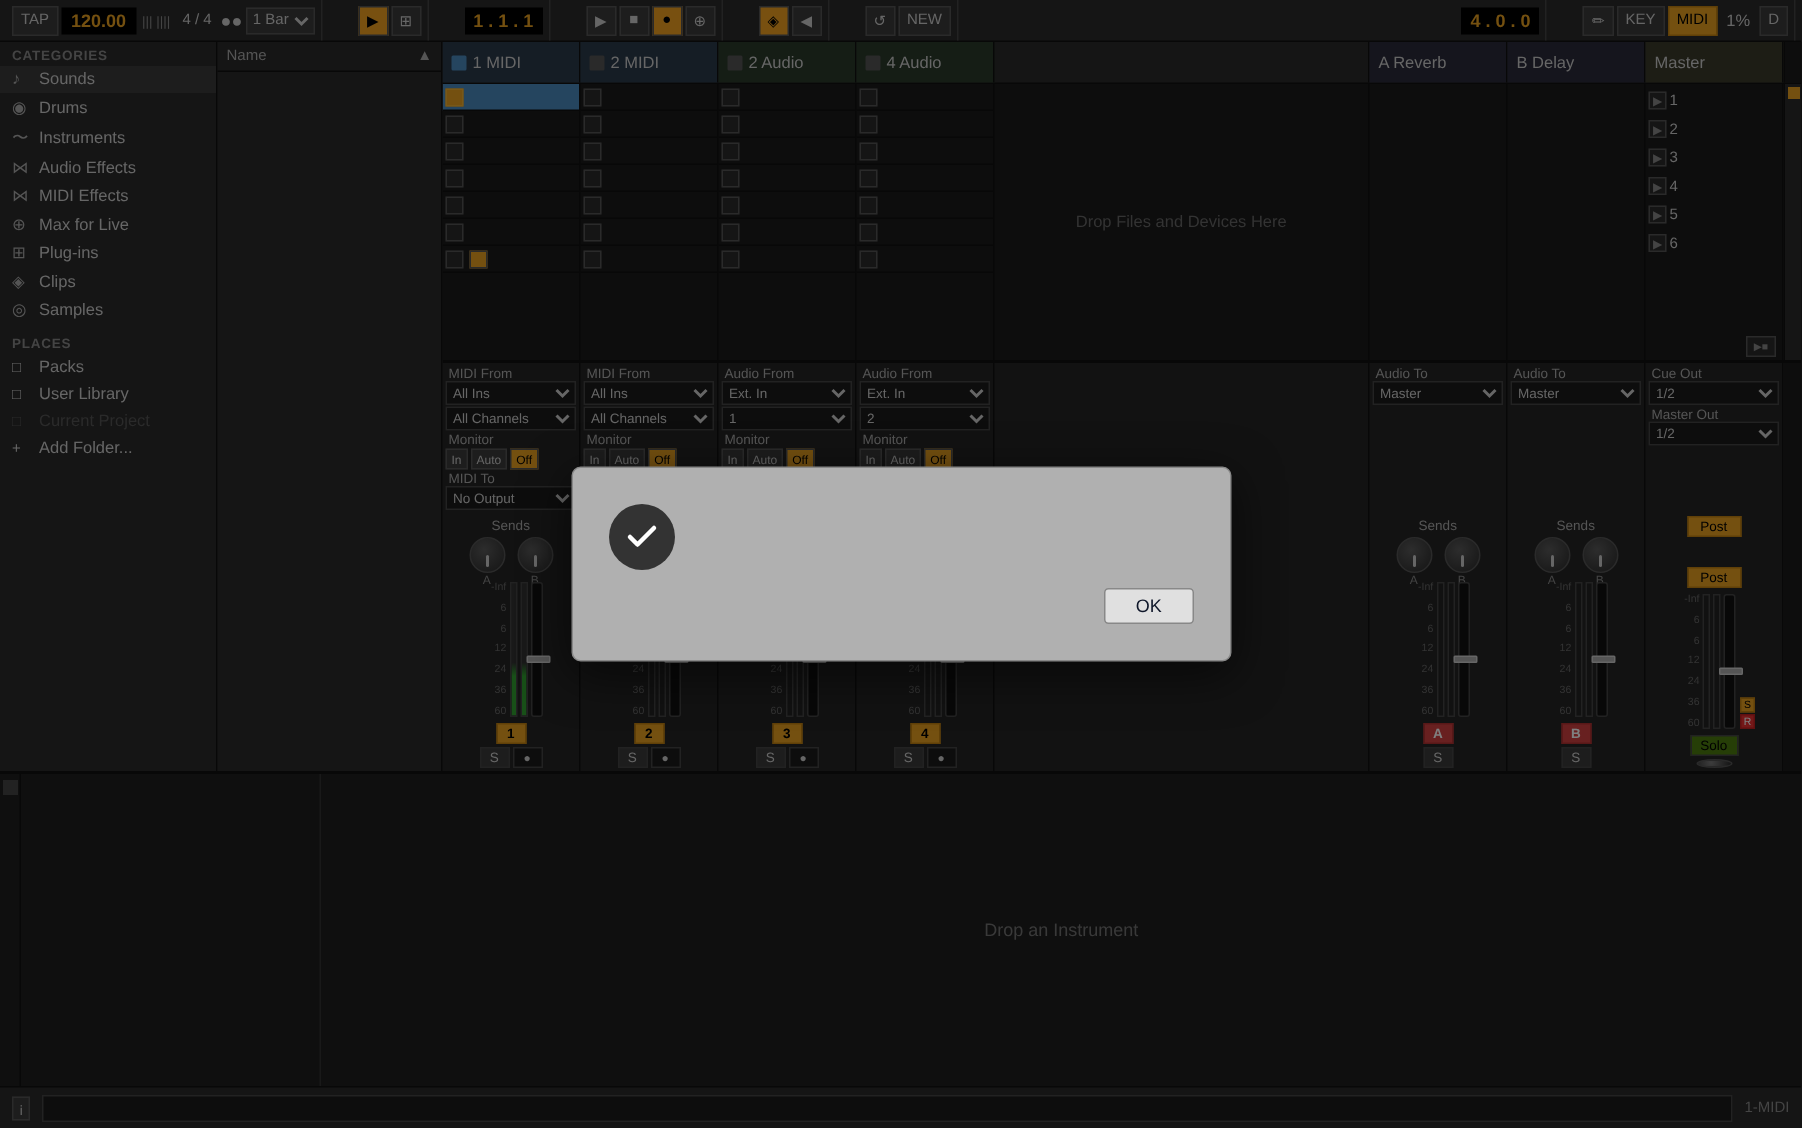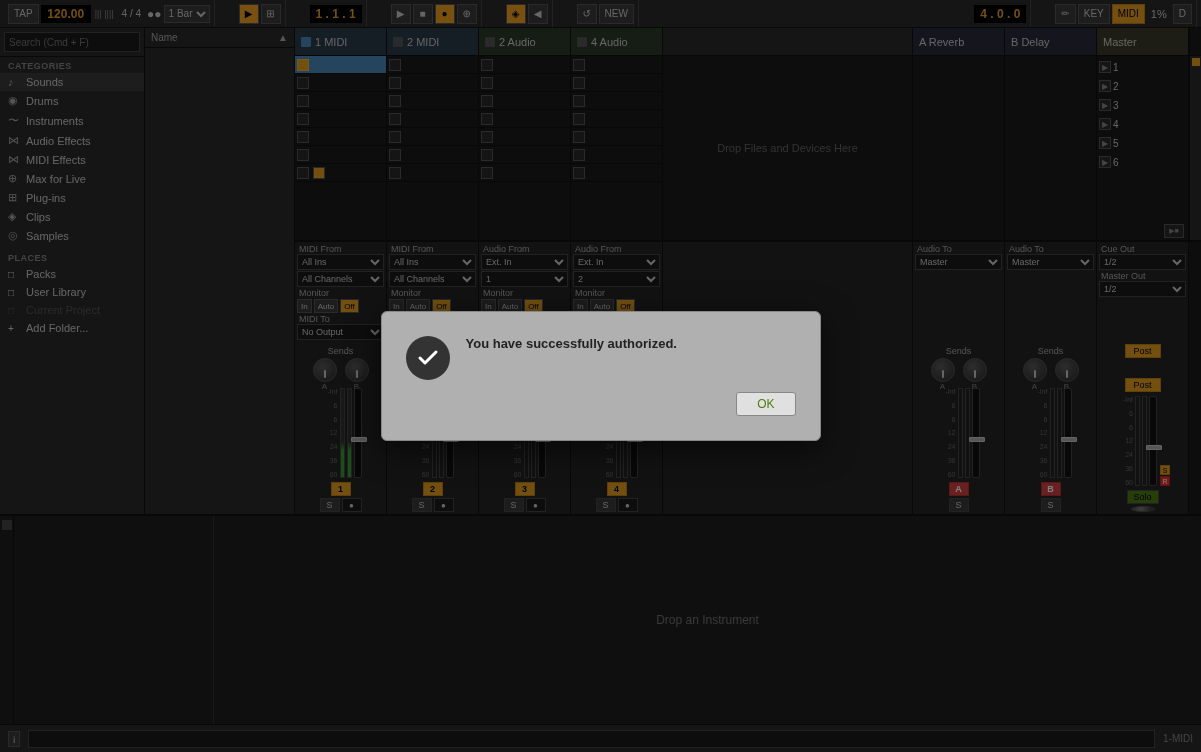--- a/index.html
+++ b/index.html
@@ -339,21 +339,21 @@
     .modal-footer {
       display: flex;
       justify-content: flex-end;
     }
     .modal-ok-btn {
       background: #e0e0e0;
       border: 1px solid #888;
       border-radius: 3px;
       padding: 4px 20px;
       font-size: 12px;
-      color: #4d7c0f;
+      color: #0f172a;
       cursor: pointer;
     }
 
     .session-view {
       flex: 1;
       display: flex;
       flex-direction: column;
       overflow: hidden;
     }
     .vert-fader {
@@ -459,23 +459,20 @@
     <button class="toolbar-btn">KEY</button>
     <button class="toolbar-btn orange-btn">MIDI</button>
     <span style="color:#ccc;padding:0 4px">1%</span>
     <button class="toolbar-btn">D</button>
   </div>
 </div>
 
 <div style="display:flex;height:calc(752px - 28px - 28px - 210px);overflow:hidden">
 
   <div class="left-panel">
-    <div class="search-bar">
-      <input class="search-input" type="text" placeholder="Search (Cmd + F)" style="">
-    </div>
     <div class="categories-label">CATEGORIES</div>
     <div class="category-item selected">
       <span class="cat-icon">♪</span>
       <span>Sounds</span>
     </div>
     <div class="category-item">
       <span class="cat-icon">◉</span>
       <span>Drums</span>
     </div>
     <div class="category-item">
@@ -1144,20 +1141,19 @@
 
 <div class="modal-overlay">
   <div class="modal-dialog">
     <div class="modal-content">
       <div class="modal-check-icon">
         <svg viewBox="0 0 24 24" fill="none" stroke="white" stroke-width="3" stroke-linecap="round" stroke-linejoin="round">
           <polyline points="20 6 9 17 4 12"></polyline>
         </svg>
       </div>
       <div class="modal-text">
-        <div class="modal-title">You have successfully authorized.</div>
       </div>
     </div>
     <div class="modal-footer">
       <button class="modal-ok-btn">OK</button>
     </div>
   </div>
 </div>
 
 </body></html>

